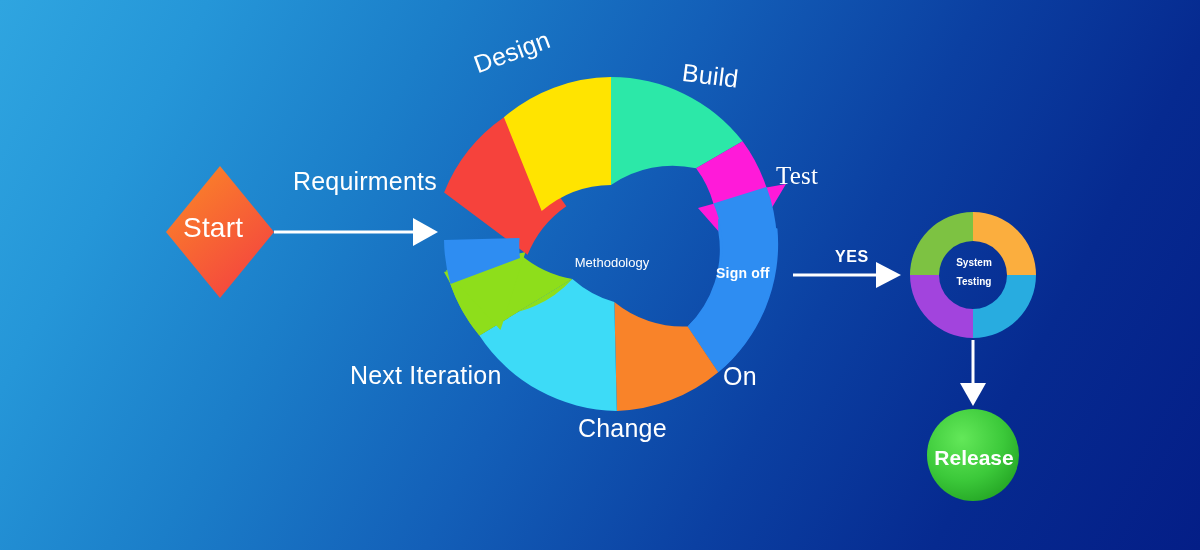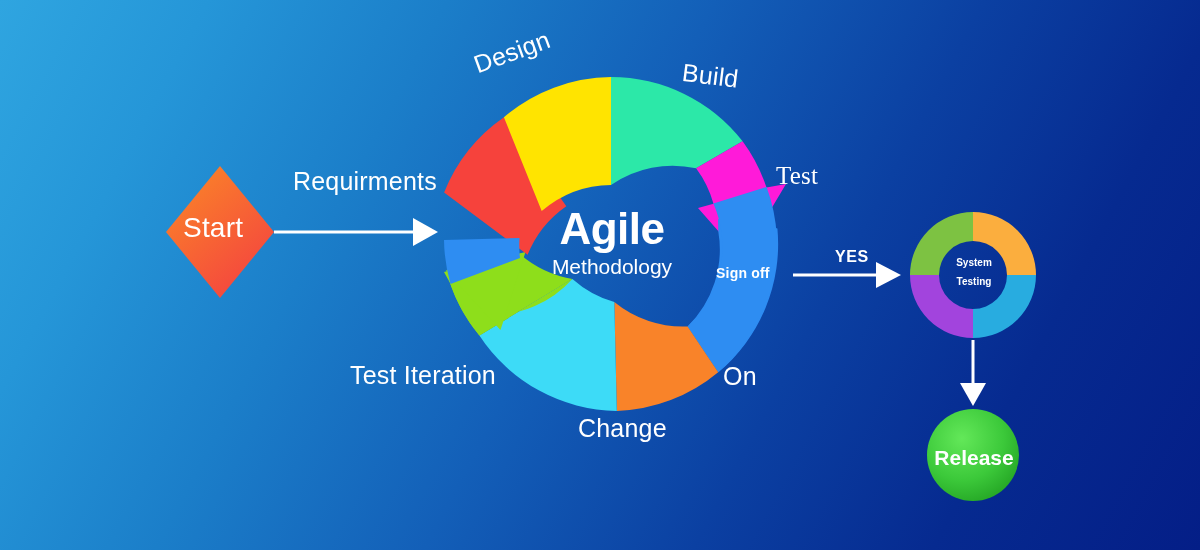--- a/index.html
+++ b/index.html
@@ -66,21 +66,21 @@
     top: 207px;
     left: 445px; width: 334px;
     font-size: 44px;
     font-weight: 700;
     letter-spacing: -.5px;
     line-height: 1;
   }
   #method-word {
     top: 256px;
     left: 445px; width: 334px;
-    font-size: 21px;
+    font-size: 13px;
     font-weight: 400;
     line-height: 1;
   }
   #st-line1, #st-line2 {
     position: absolute;
     left: 916px; width: 116px;
     text-align: center;
     color: #ffffff;
     font-size: 10px;
     font-weight: 700;
@@ -213,23 +213,22 @@
   <div class="lbl lbl-big" id="build-label">Build</div>
 
   <div class="lbl lbl-big" id="test-label">Test</div>
 
   <div class="lbl lbl-small" id="signoff-label">Sign off</div>
 
   <div class="lbl lbl-big" id="on-label">On</div>
 
   <div class="lbl lbl-big" id="change-label">Change</div>
 
-  <div class="lbl lbl-big" id="next-label">Test Iteration</div>
-
-  <div class="center-title" id="agile-word">Agile</div>
+  <div class="lbl lbl-big" id="next-label">Next Iteration</div>
+
 
   <div class="center-title" id="method-word">Methodology</div>
 
   <div class="lbl lbl-yes" id="yes-label">YES</div>
 
   <div id="st-line1">System</div>
   <div id="st-line2">Testing</div>
 
   <div id="release-label">Release</div>
 

